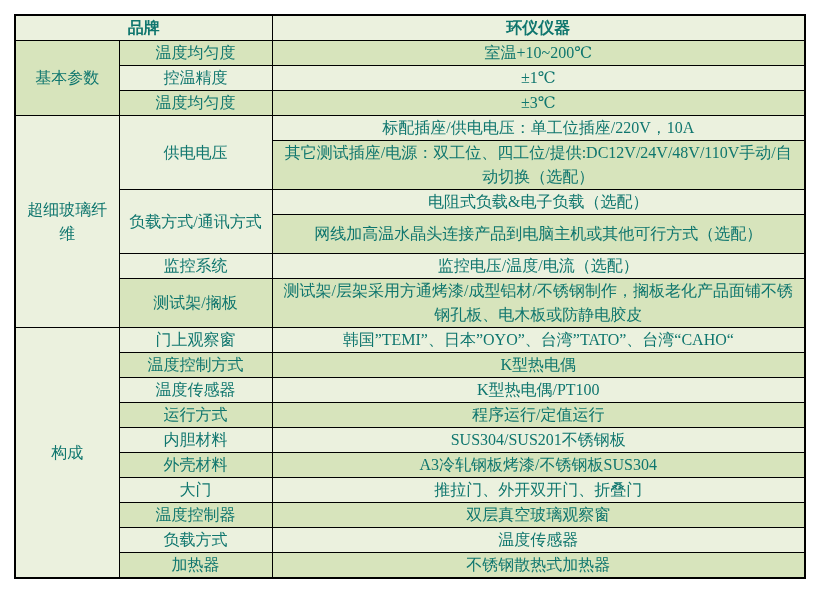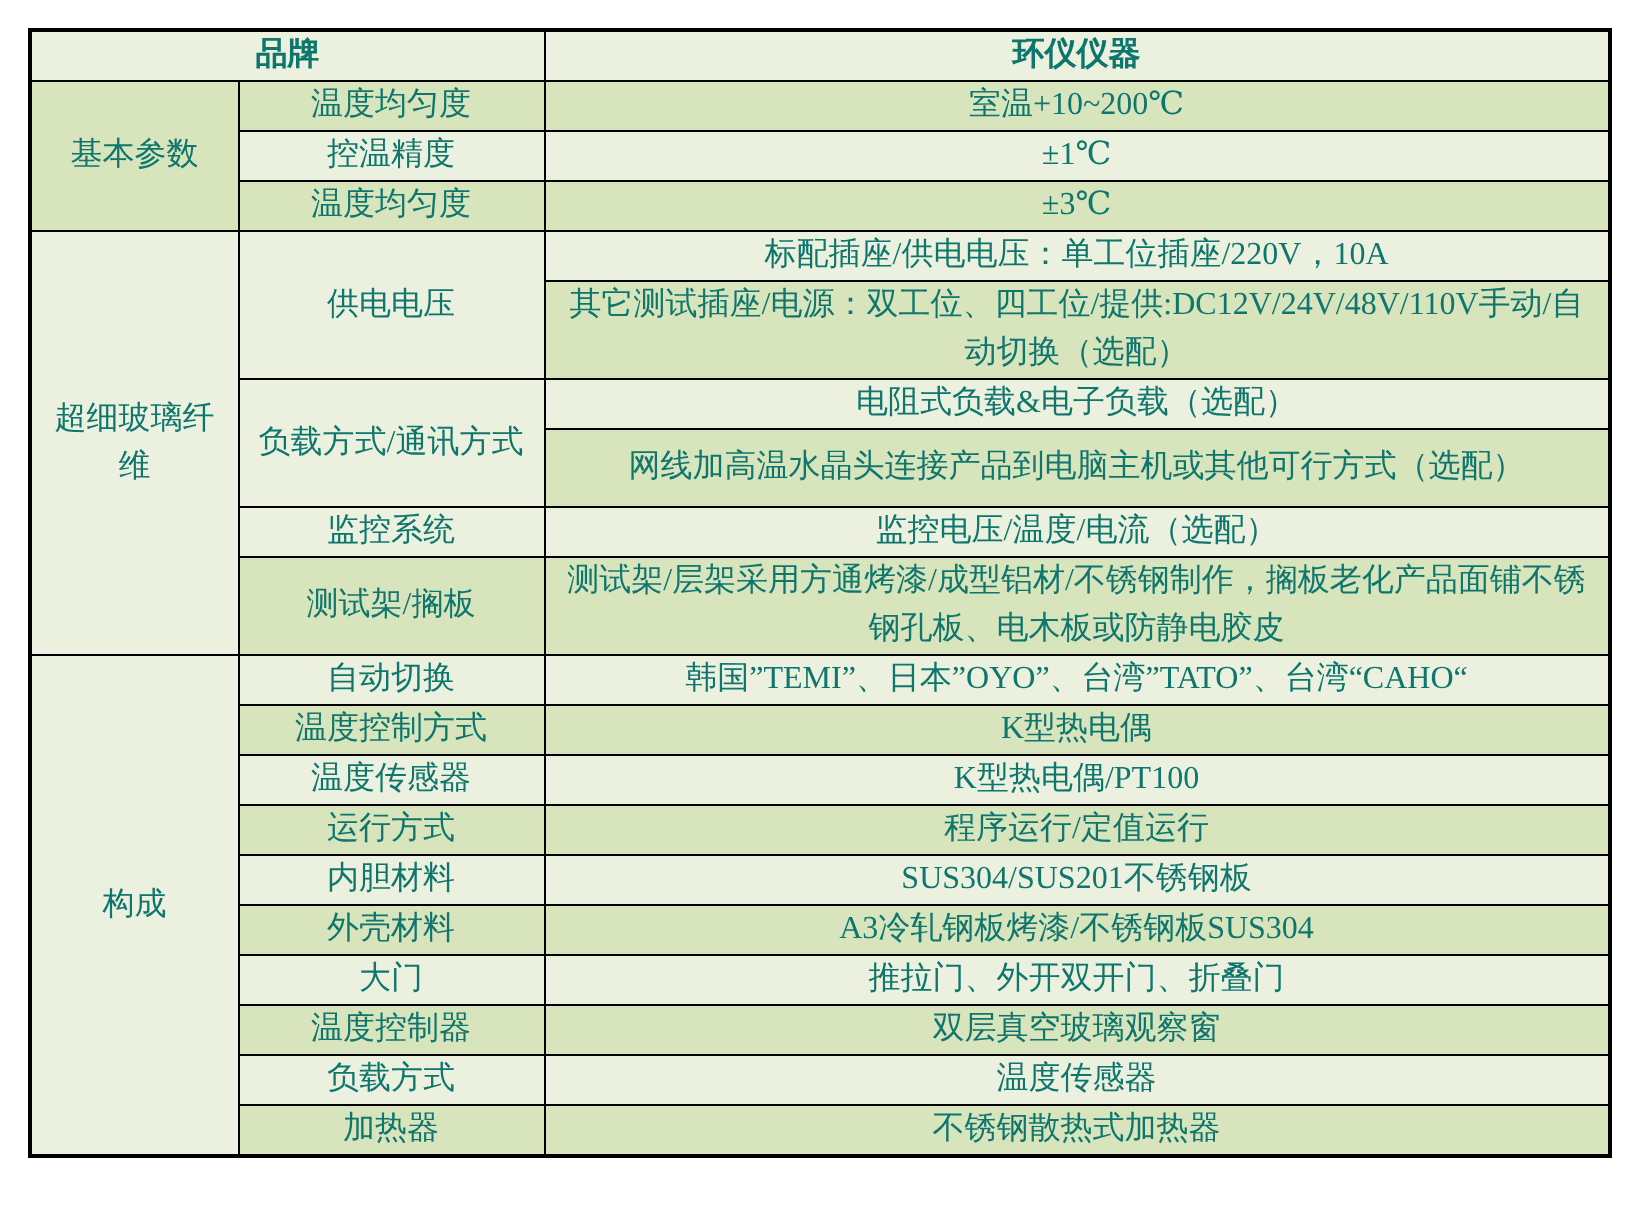--- a/index.html
+++ b/index.html
@@ -90,21 +90,21 @@
         <td class="c">监控系统</td>
         <td class="c">监控电压/温度/电流（选配）</td>
       </tr>
       <tr class="r2">
         <td class="g">测试架/搁板</td>
         <td class="g">测试架/层架采用方通烤漆/成型铝材/不锈钢制作，搁板老化产品面铺不锈钢孔板、电木板或防静电胶皮</td>
       </tr>
 
       <tr class="r1">
         <td rowspan="10" class="c">构成</td>
-        <td class="c">自动切换</td>
+        <td class="c">门上观察窗</td>
         <td class="c">韩国”TEMI”、日本”OYO”、台湾”TATO”、台湾“CAHO“</td>
       </tr>
       <tr class="r1">
         <td class="g">温度控制方式</td>
         <td class="g">K型热电偶</td>
       </tr>
       <tr class="r1">
         <td class="c">温度传感器</td>
         <td class="c">K型热电偶/PT100</td>
       </tr>

